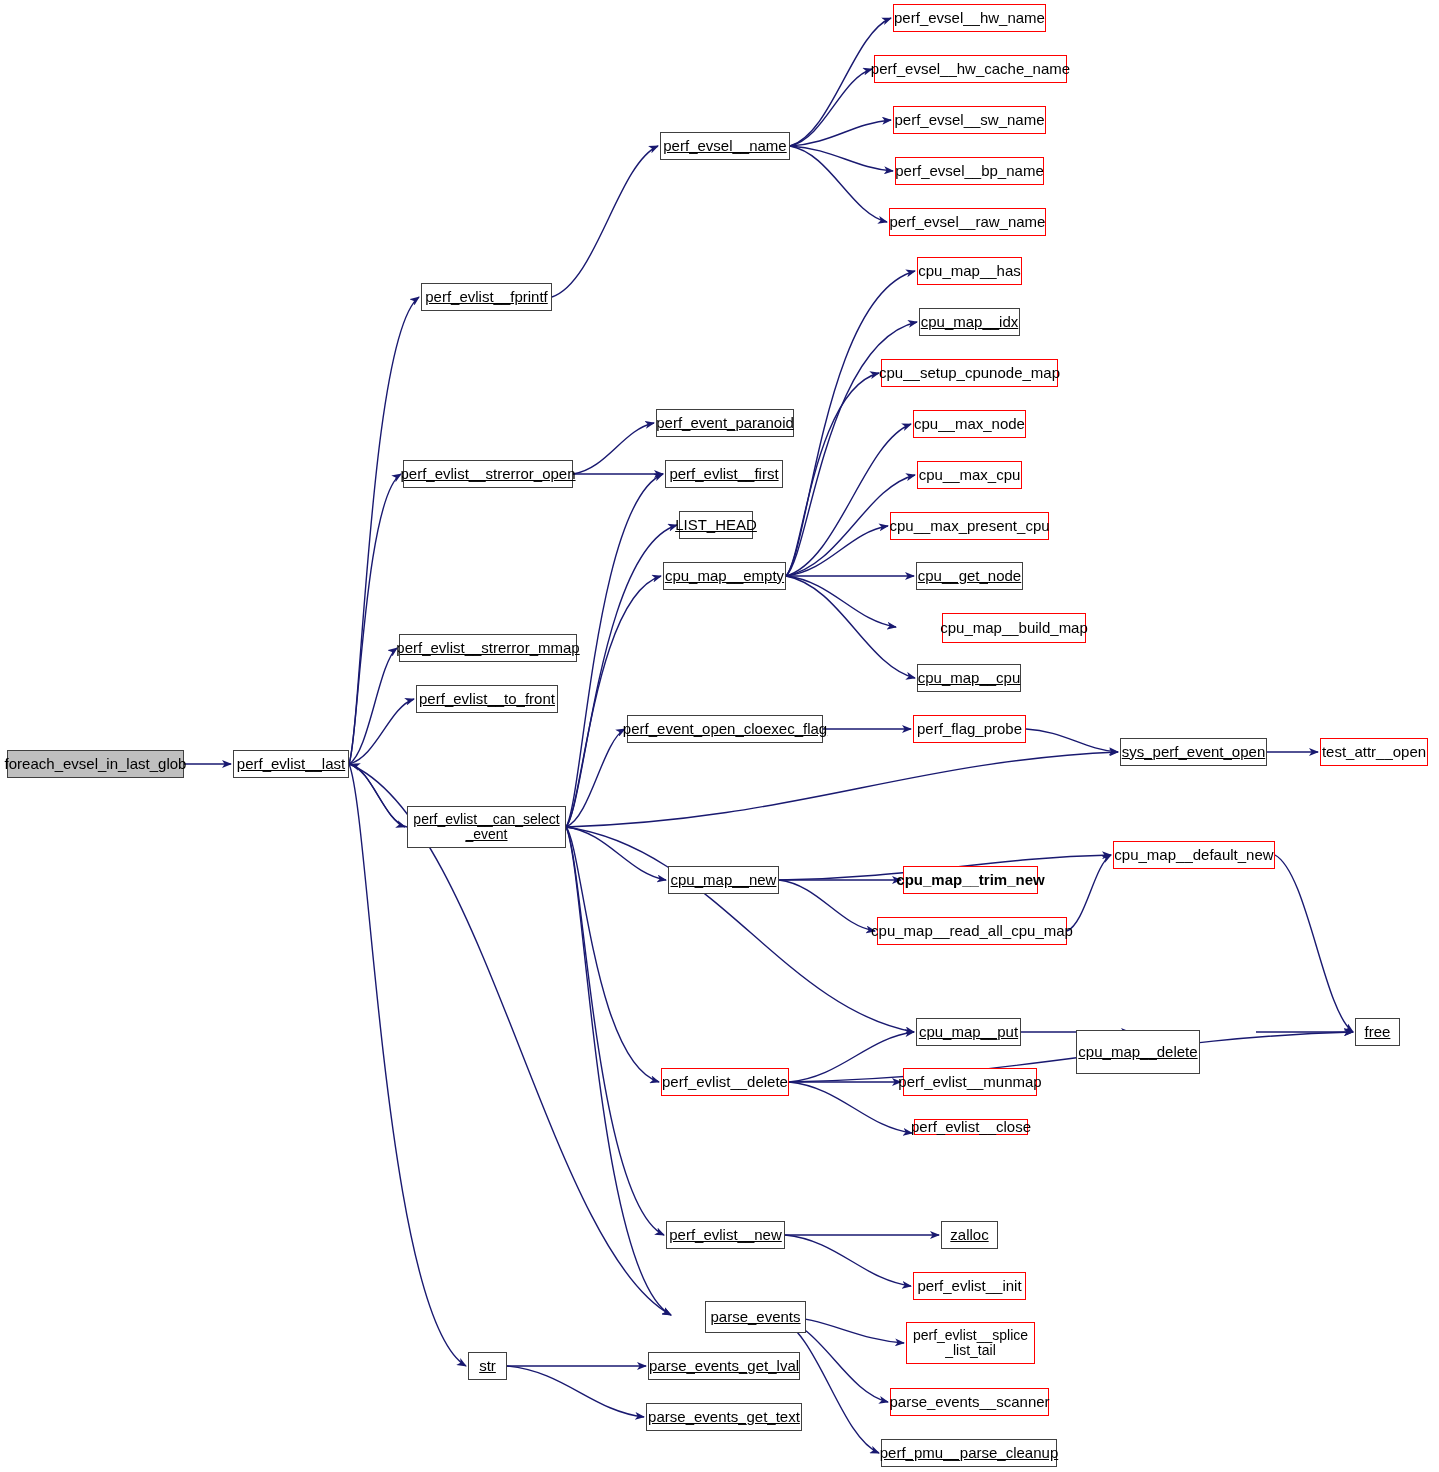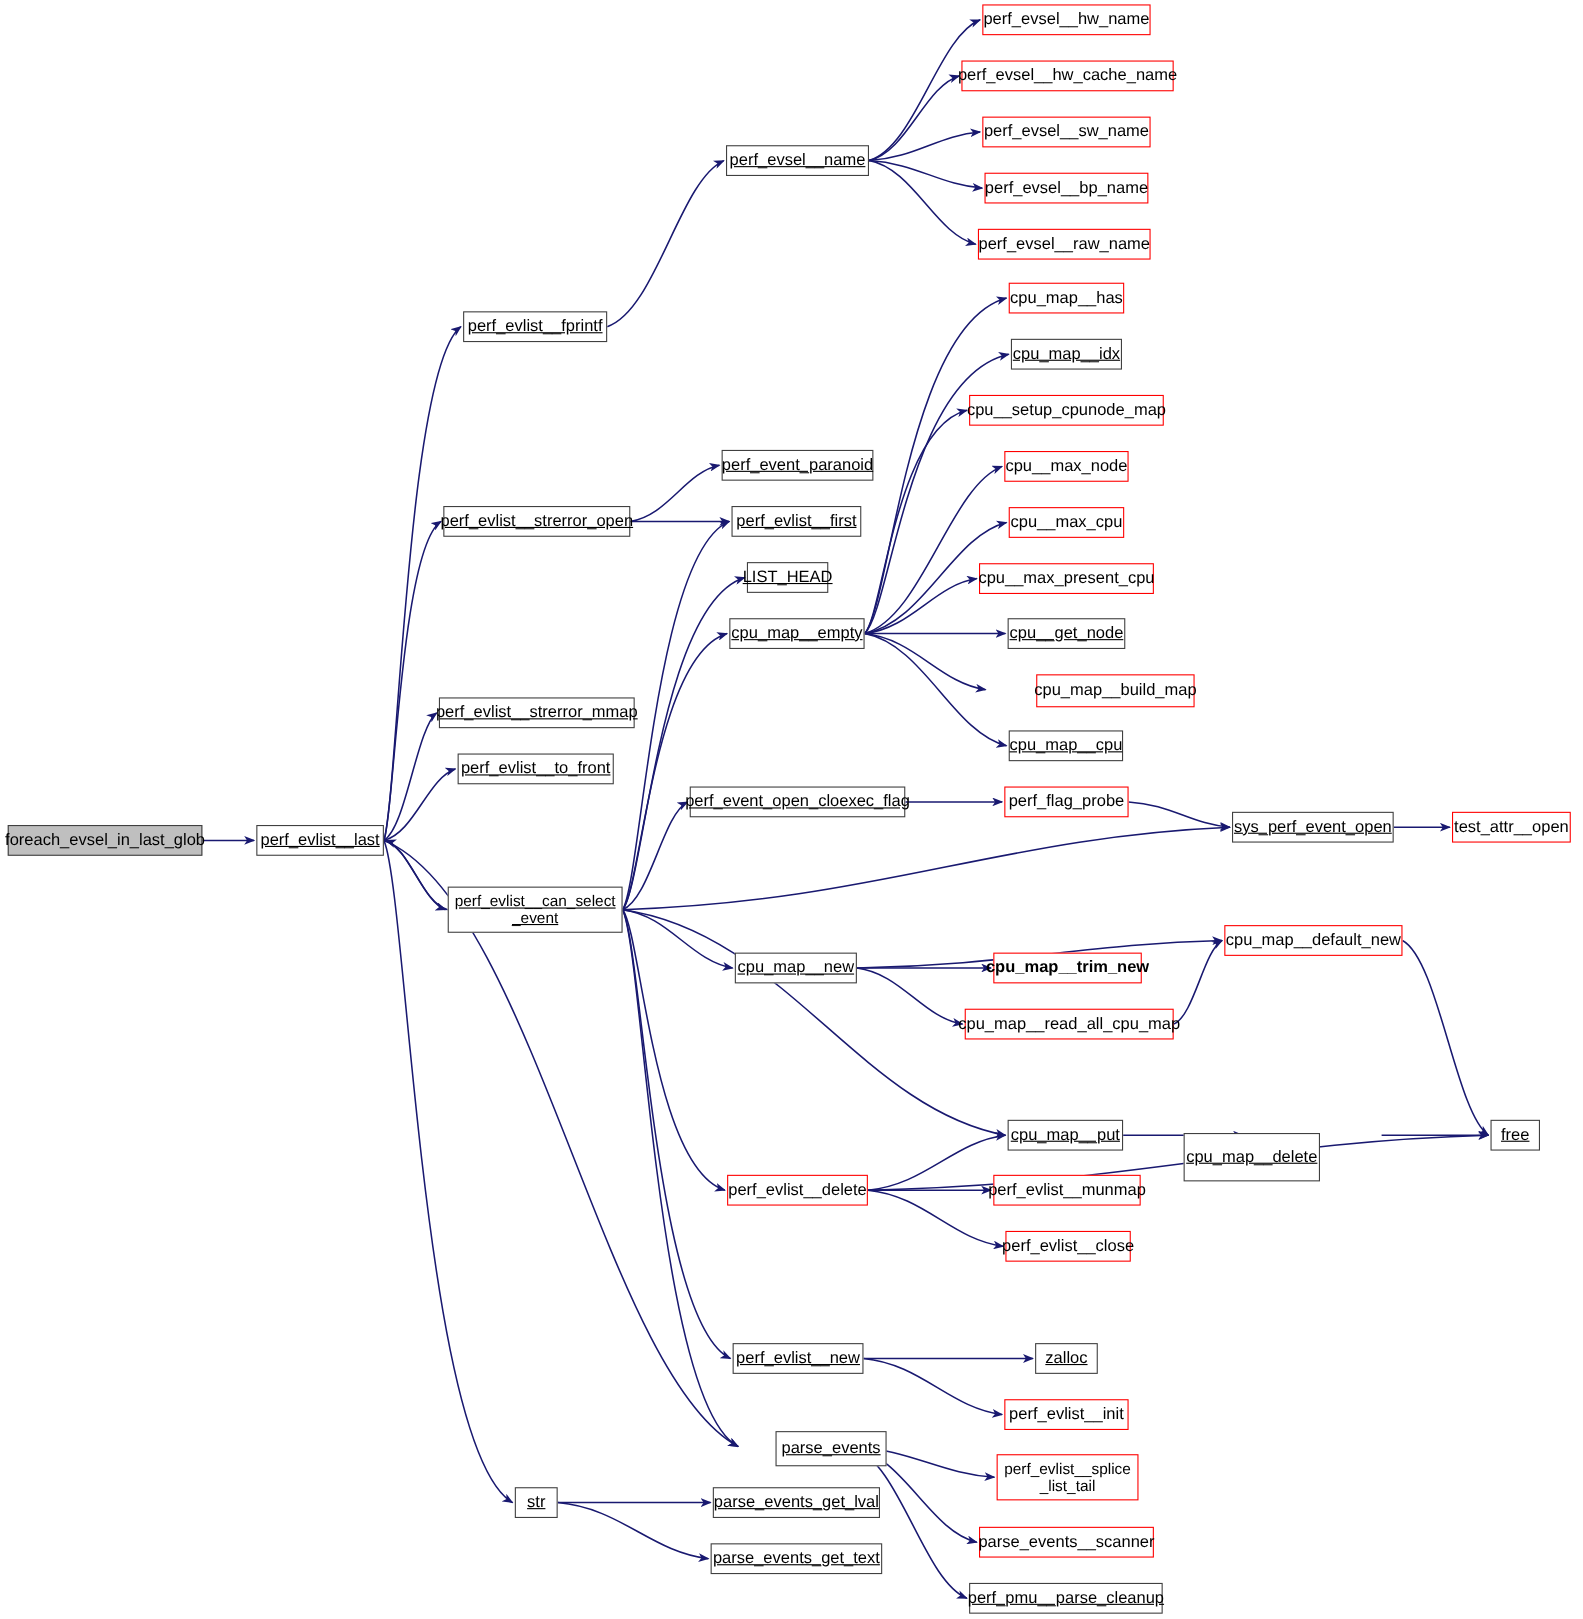--- a/index.html
+++ b/index.html
@@ -118,21 +118,21 @@
 _event</div>
       <div class="node dark" style="left: 668px; top: 866px; width: 111px; height: 28px;">cpu_map__new</div>
       <div class="node red" style="left: 903px; top: 866px; width: 135px; height: 28px; font-weight: bold;">cpu_map__trim_new</div>
       <div class="node red" style="left: 877px; top: 917px; width: 190px; height: 28px;">cpu_map__read_all_cpu_map</div>
       <div class="node red" style="left: 1113px; top: 841px; width: 162px; height: 28px;">cpu_map__default_new</div>
       <div class="node dark" style="left: 916px; top: 1018px; width: 105px; height: 28px;">cpu_map__put</div>
       <div class="node dark" style="left: 1076px; top: 1018px; width: 124px; height: 44px; margin-top: 12px;">cpu_map__delete</div>
       <div class="node dark" style="left: 1355px; top: 1018px; width: 45px; height: 28px;">free</div>
       <div class="node red" style="left: 661px; top: 1068px; width: 128px; height: 28px;">perf_evlist__delete</div>
       <div class="node red" style="left: 903px; top: 1068px; width: 134px; height: 28px;">perf_evlist__munmap</div>
-      <div class="node red" style="left: 914px; top: 1119px; width: 114px; height: 28px;">perf_evlist__close</div>
+      <div class="node red" style="left: 914px; top: 1119px; width: 114px; height: 16px;">perf_evlist__close</div>
       <div class="node dark" style="left: 666px; top: 1221px; width: 119px; height: 28px;">perf_evlist__new</div>
       <div class="node dark" style="left: 941px; top: 1221px; width: 57px; height: 28px;">zalloc</div>
       <div class="node red" style="left: 913px; top: 1272px; width: 113px; height: 28px;">perf_evlist__init</div>
       <div class="node dark" style="left: 705px; top: 1301px; width: 101px; height: 32px;">parse_events</div>
       <div class="node red" style="left: 906px; top: 1322px; width: 129px; height: 42px; font-size: 14px;">perf_evlist__splice
 _list_tail</div>
       <div class="node red" style="left: 890px; top: 1388px; width: 159px; height: 28px;">parse_events__scanner</div>
       <div class="node dark" style="left: 881px; top: 1439px; width: 176px; height: 28px;">perf_pmu__parse_cleanup</div>
       <div class="node dark" style="left: 468px; top: 1352px; width: 39px; height: 28px;">str</div>
       <div class="node dark" style="left: 648px; top: 1352px; width: 152px; height: 28px;">parse_events_get_lval</div>

